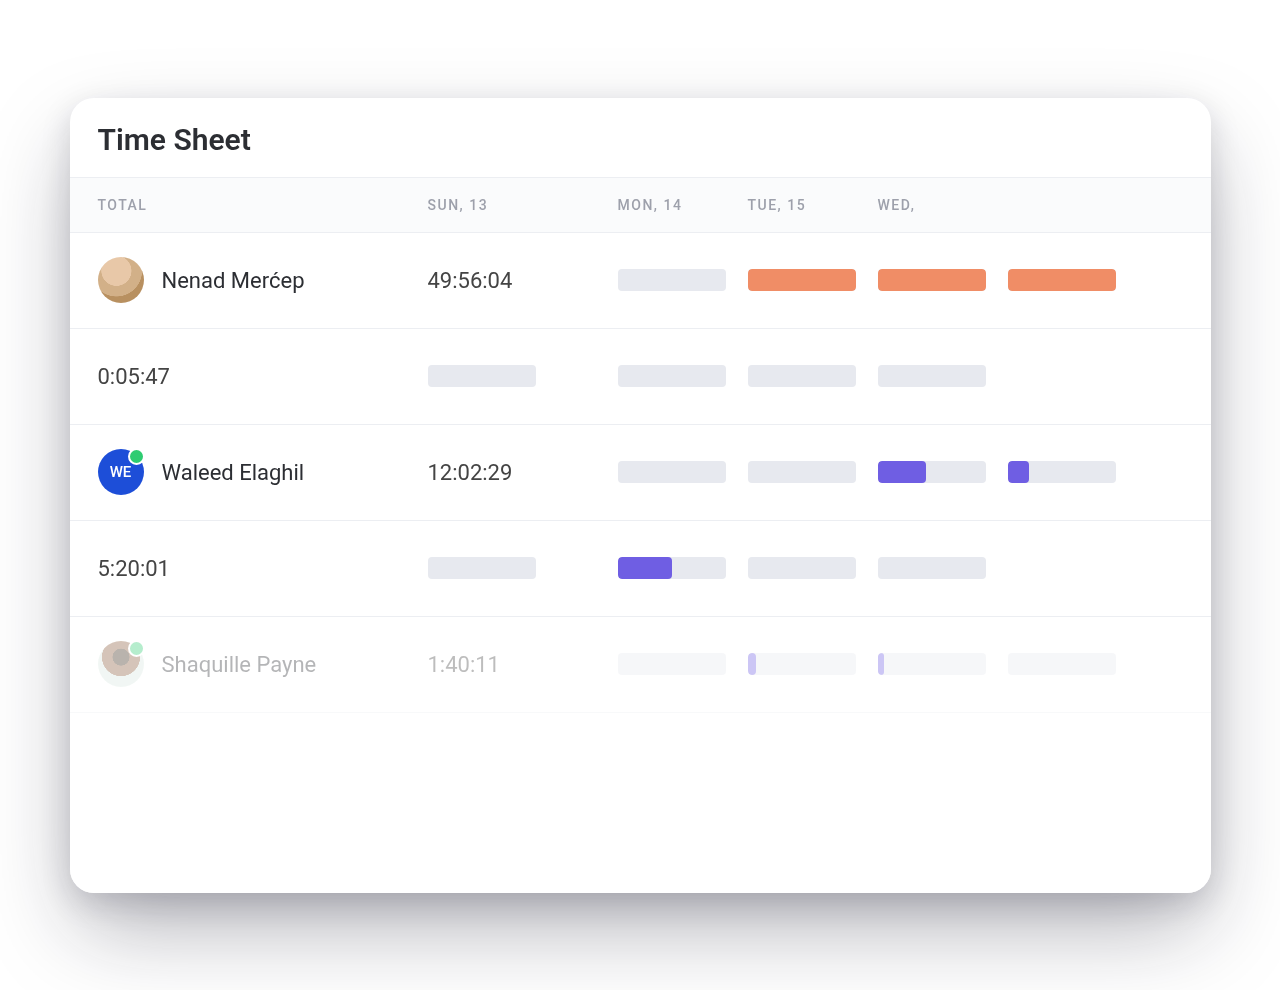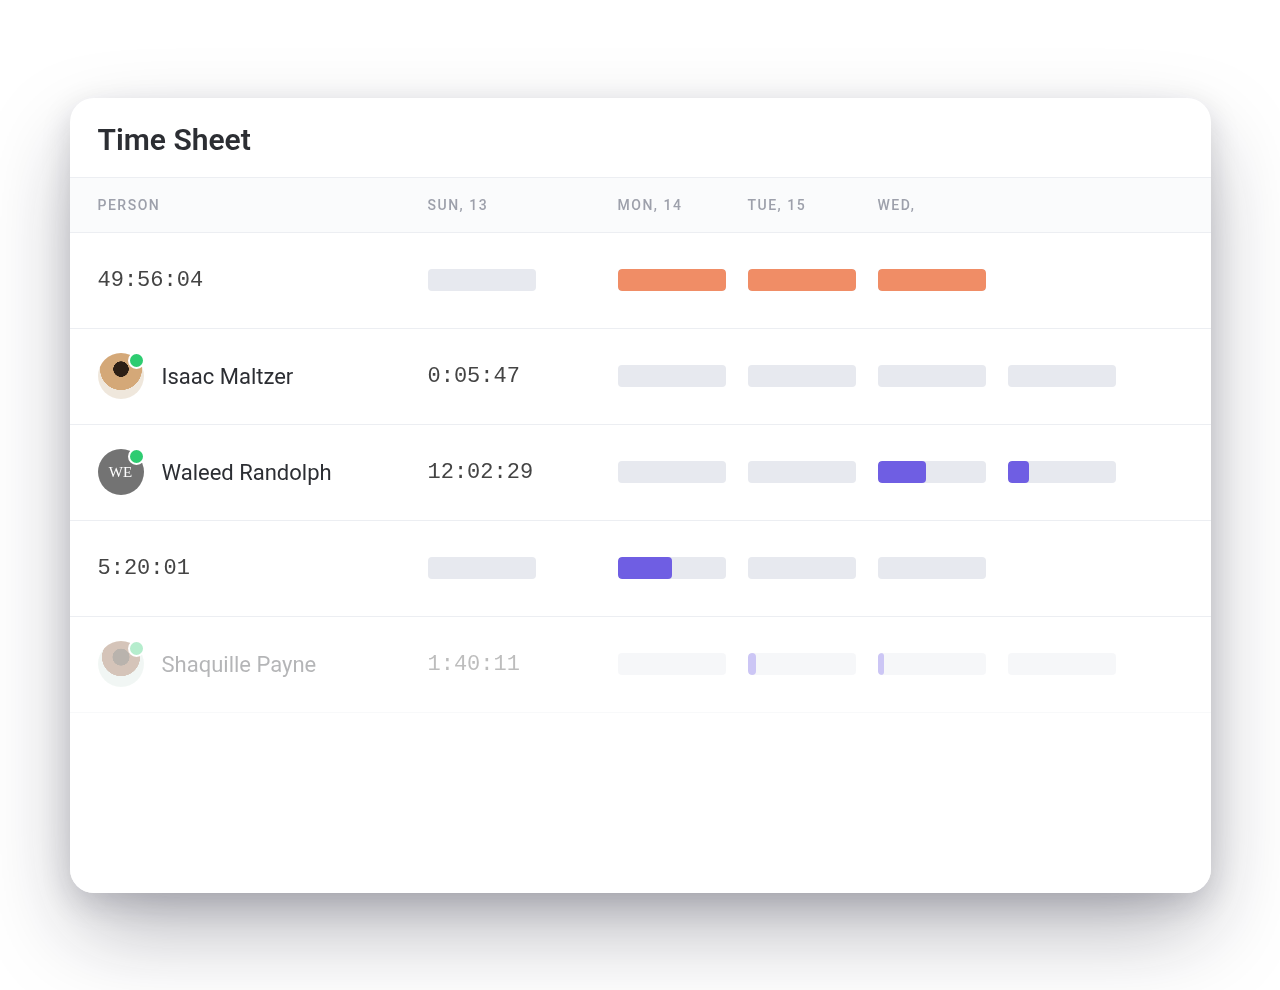--- a/index.html
+++ b/index.html
@@ -65,56 +65,60 @@
     flex:0 0 46px;
     background-size:cover;background-position:center;
   }
   .presence{
     position:absolute;top:-1px;right:-1px;
     width:13px;height:13px;border-radius:50%;
     background:var(--green);
     border:2px solid #fff;
   }
   .name{font-size:22px;color:var(--text);font-weight:400;}
-  .total{font-size:22px;color:#444;font-weight:400;font-family:Liberation Mono, monospace;}
+  .total{font-size:22px;color:#444;font-weight:400;}
   .bar{
     width:108px;height:22px;border-radius:4px;background:var(--bar-bg);
     position:relative;overflow:hidden;
   }
   .fill{height:100%;border-radius:4px;}
   .fade-bottom{
     position:absolute;left:0;right:0;bottom:0;height:110px;
     background:linear-gradient(to bottom, rgba(255,255,255,0) 0%, rgba(255,255,255,0.95) 80%);
     pointer-events:none;
   }
   
   .av0{background:radial-gradient(circle at 40% 30%, #e8c8a8 0 35%, #d2b088 36% 60%, #b89060 61% 100%);}
   .av1{background:radial-gradient(circle at 50% 38%, #5a3d2e 0 22%, #d9a77a 23% 48%, #e86fb8 49% 100%);}
   .av2{background:radial-gradient(circle at 50% 40%, #3a2d22 0 20%, #e8c49a 21% 45%, #3fb4e8 46% 100%);}
   .av3{background:radial-gradient(circle at 50% 35%, #2d1f15 0 20%, #d4a878 21% 55%, #efe7dc 56% 100%);}
-  .av4{background:#737373;font-family:Liberation Serif, serif;}
+  .av4{background:#1d4ed8;}
   .av5{background:radial-gradient(circle at 50% 35%, #c89868 0 22%, #e8b890 23% 45%, #f06f8f 46% 70%, #78d0d8 71% 100%);}
   .av6{background:radial-gradient(circle at 50% 35%, #3a2818 0 22%, #8a5a38 23% 50%, #d8e8e0 51% 100%);}
 </style>
 </head>
 <body>
 
 <div class="card">
   <div class="title">Time Sheet</div>
 
   <div class="head">
-    <div>PERSON</div>
+    <div>TOTAL</div>
     <div>SUN, 13</div>
     <div>MON, 14</div>
     <div>TUE, 15</div>
     <div>WED,</div>
   </div>
 
   <div class="rows" id="rows">
     <div class="row">
+        <div class="person">
+          <div class="avatar av0"></div>
+          <div class="name">Nenad Merćep</div>
+        </div>
         <div class="total">49:56:04</div>
         <div>
           <div class="bar"></div>
         </div>
         <div>
           <div class="bar">
             <div class="fill" style="width: 100%; background: rgb(240, 141, 102);"></div>
           </div>
         </div>
         <div>
@@ -122,47 +126,41 @@
             <div class="fill" style="width: 100%; background: rgb(240, 141, 102);"></div>
           </div>
         </div>
         <div>
           <div class="bar">
             <div class="fill" style="width: 100%; background: rgb(240, 141, 102);"></div>
           </div>
         </div>
       </div>
       <div class="row">
-        <div class="person">
-          <div class="avatar av3">
-            <div class="presence"></div>
-          </div>
-          <div class="name">Isaac Maltzer</div>
-        </div>
         <div class="total">0:05:47</div>
         <div>
           <div class="bar"></div>
         </div>
         <div>
           <div class="bar"></div>
         </div>
         <div>
           <div class="bar"></div>
         </div>
         <div>
           <div class="bar"></div>
         </div>
       </div>
       <div class="row">
         <div class="person">
           <div class="avatar av4">
             <span>WE</span>
             <div class="presence"></div>
           </div>
-          <div class="name">Waleed Randolph</div>
+          <div class="name">Waleed Elaghil</div>
         </div>
         <div class="total">12:02:29</div>
         <div>
           <div class="bar"></div>
         </div>
         <div>
           <div class="bar"></div>
         </div>
         <div>
           <div class="bar">

